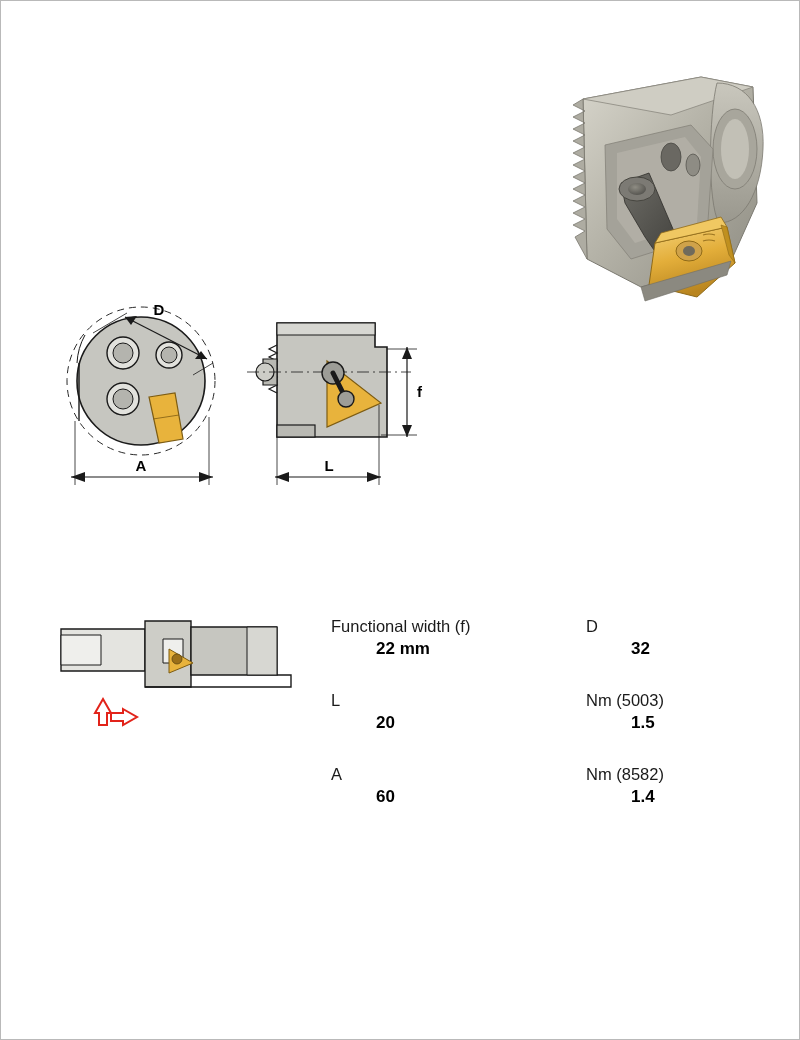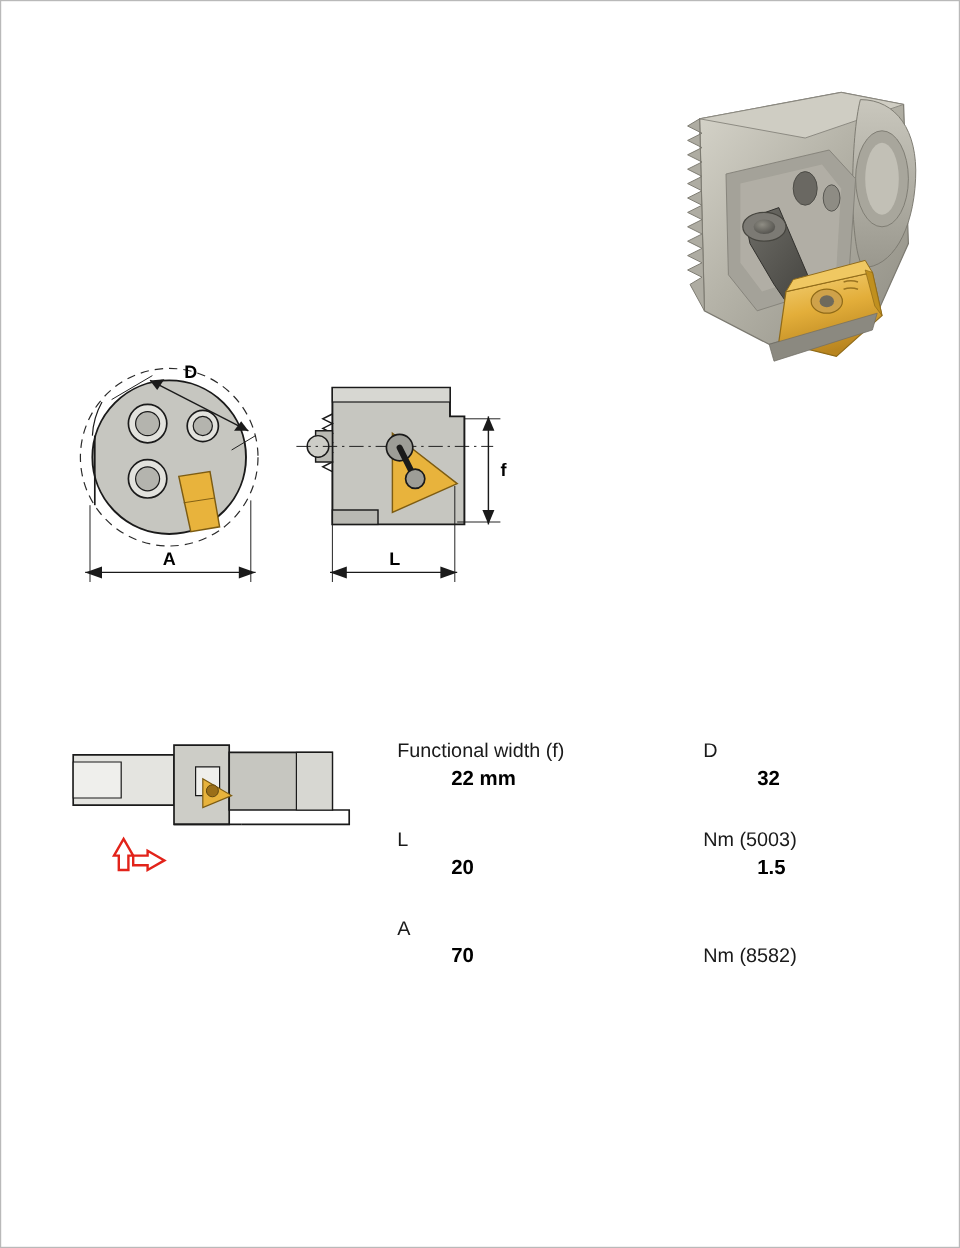--- a/index.html
+++ b/index.html
@@ -60,21 +60,20 @@
   
   .specs {
     position: absolute;
     left: 330px;
     top: 615px;
     width: 430px;
   }
   .spec-row {
     display: flex;
     margin-bottom: 30px;
-    align-items: flex-end;
   }
   .spec-cell {
     width: 255px;
   }
   .spec-cell:last-child {
     width: 175px;
   }
   .spec-label {
     font-size: 16.5px;
     line-height: 21px;
@@ -286,22 +285,23 @@
       </div>
       <div class="spec-cell">
         <div class="spec-label">Nm (5003)</div>
         <div class="spec-value">1.5</div>
       </div>
     </div>
 
     <div class="spec-row">
       <div class="spec-cell">
         <div class="spec-label">A</div>
-        <div class="spec-value">70</div>
+        <div class="spec-value">60</div>
       </div>
       <div class="spec-cell">
         <div class="spec-label">Nm (8582)</div>
+        <div class="spec-value">1.4</div>
       </div>
     </div>
 
   </div>
 
 </div>
 
 </body></html>

